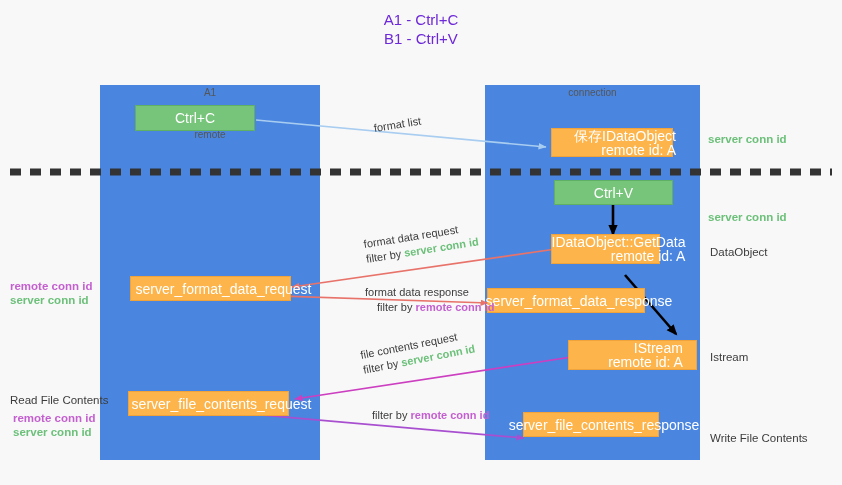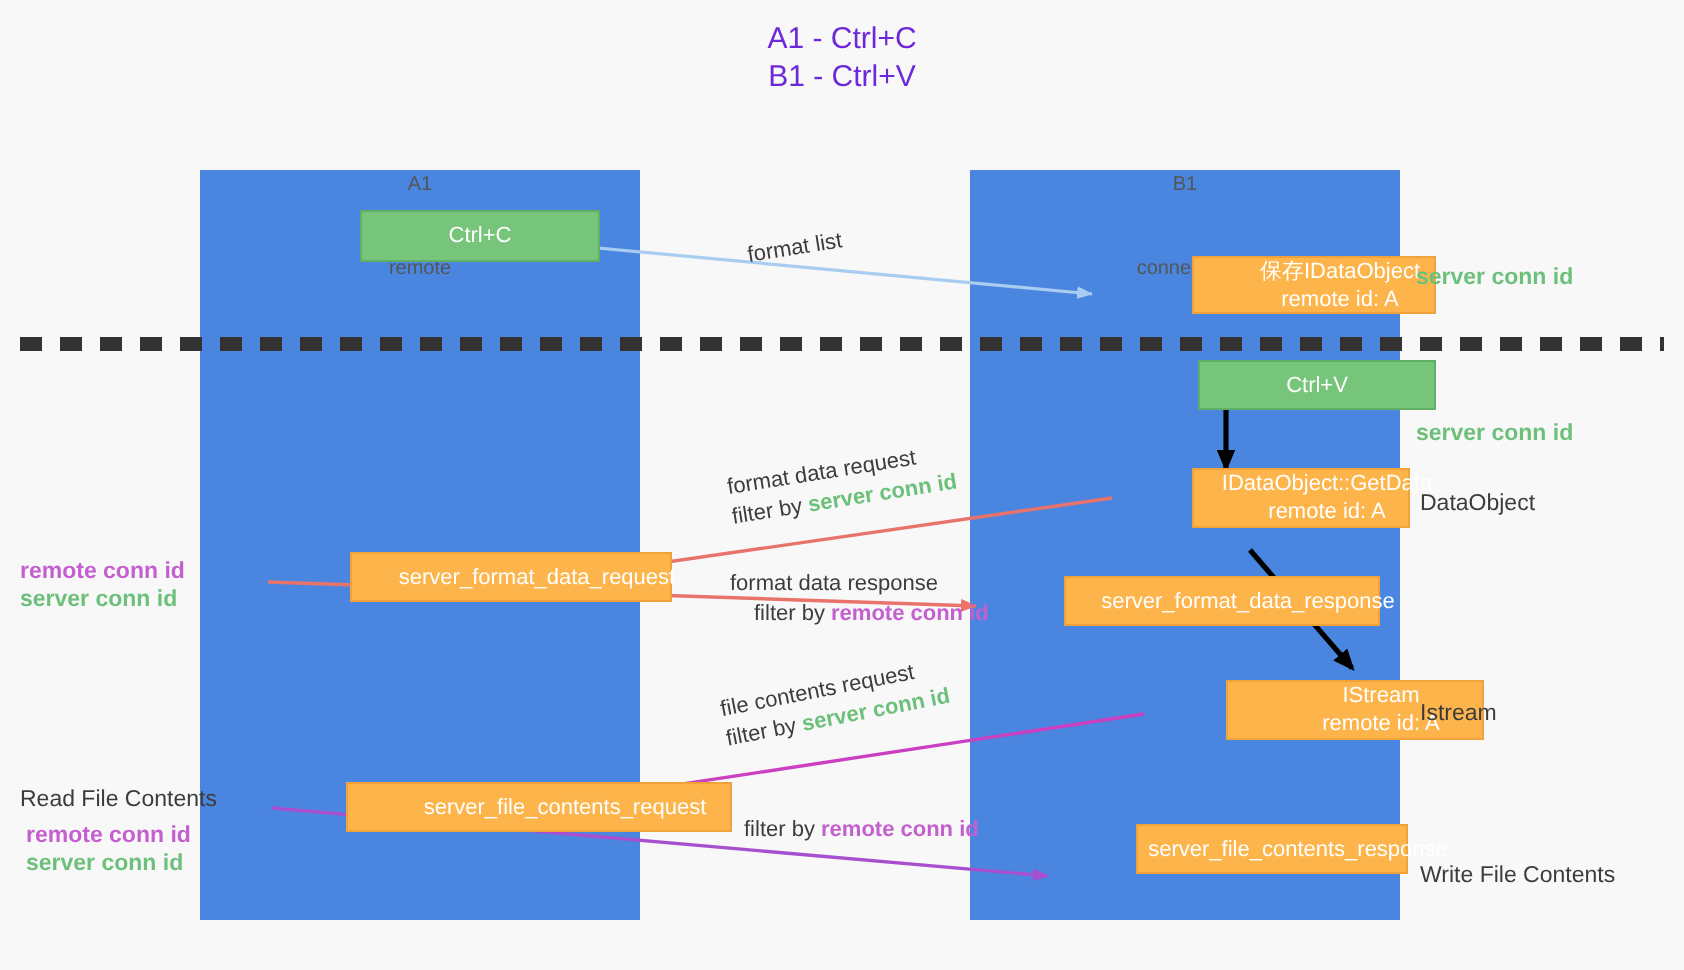--- a/index.html
+++ b/index.html
@@ -44,26 +44,25 @@
   }
 
   
   .node {
     box-sizing: border-box;
     display: flex;
     flex-direction: column;
     align-items: center;
     justify-content: center;
     color: #ffffff;
-    font-size: 11px;
+    font-size: 14px;
     line-height: 14px;
-    text-align: center;
+    text-align: right;
     white-space: pre;
     border: 1px solid rgba(0,0,0,0.10);
-    margin-left: 45px;
   }
   .node.green  { background: #77c47b; border-color: #5faf64; }
   .node.orange { background: #ffb košt; }
   .node.orange { background: #fdb44b; border-color: #f0a33a; padding-left: 26px; }
 
   
   .ann {
     font-size: 11.5px;
     line-height: 14px;
     white-space: pre;
@@ -128,29 +127,28 @@
 
 <div class="abs title">A1 - Ctrl+C
 B1 - Ctrl+V</div>
 
 <div class="abs lane-head" style="left:100px; top:58px; width:220px;">
   <div>A1</div>
   <div>remote</div>
 </div>
 
 <div class="abs lane-head" style="left:485px; top:58px; width:215px;">
-  <div>B1</div>
   <div>connection</div>
 </div>
 
 <div class="abs node green" style="left:135px; top:105px; width:120px; height:26px;">Ctrl+C</div>
 
 <div class="abs node orange" style="left:130px; top:276px; width:161px; height:25px;">server_format_data_request</div>
 
-<div class="abs node orange" style="left:128px; top:391px; width:193px; height:25px;">server_file_contents_request</div>
+<div class="abs node orange" style="left:128px; top:391px; width:161px; height:25px;">server_file_contents_request</div>
 
 <div class="abs node orange" style="left:551px; top:128px; width:122px; height:29px;">保存IDataObject
 remote id: A</div>
 
 <div class="abs node green" style="left:554px; top:180px; width:119px; height:25px;">Ctrl+V</div>
 
 <div class="abs node orange" style="left:551px; top:234px; width:109px; height:30px;">IDataObject::GetData
 remote id: A</div>
 
 <div class="abs node orange" style="left:487px; top:288px; width:158px; height:25px;">server_format_data_response</div>

